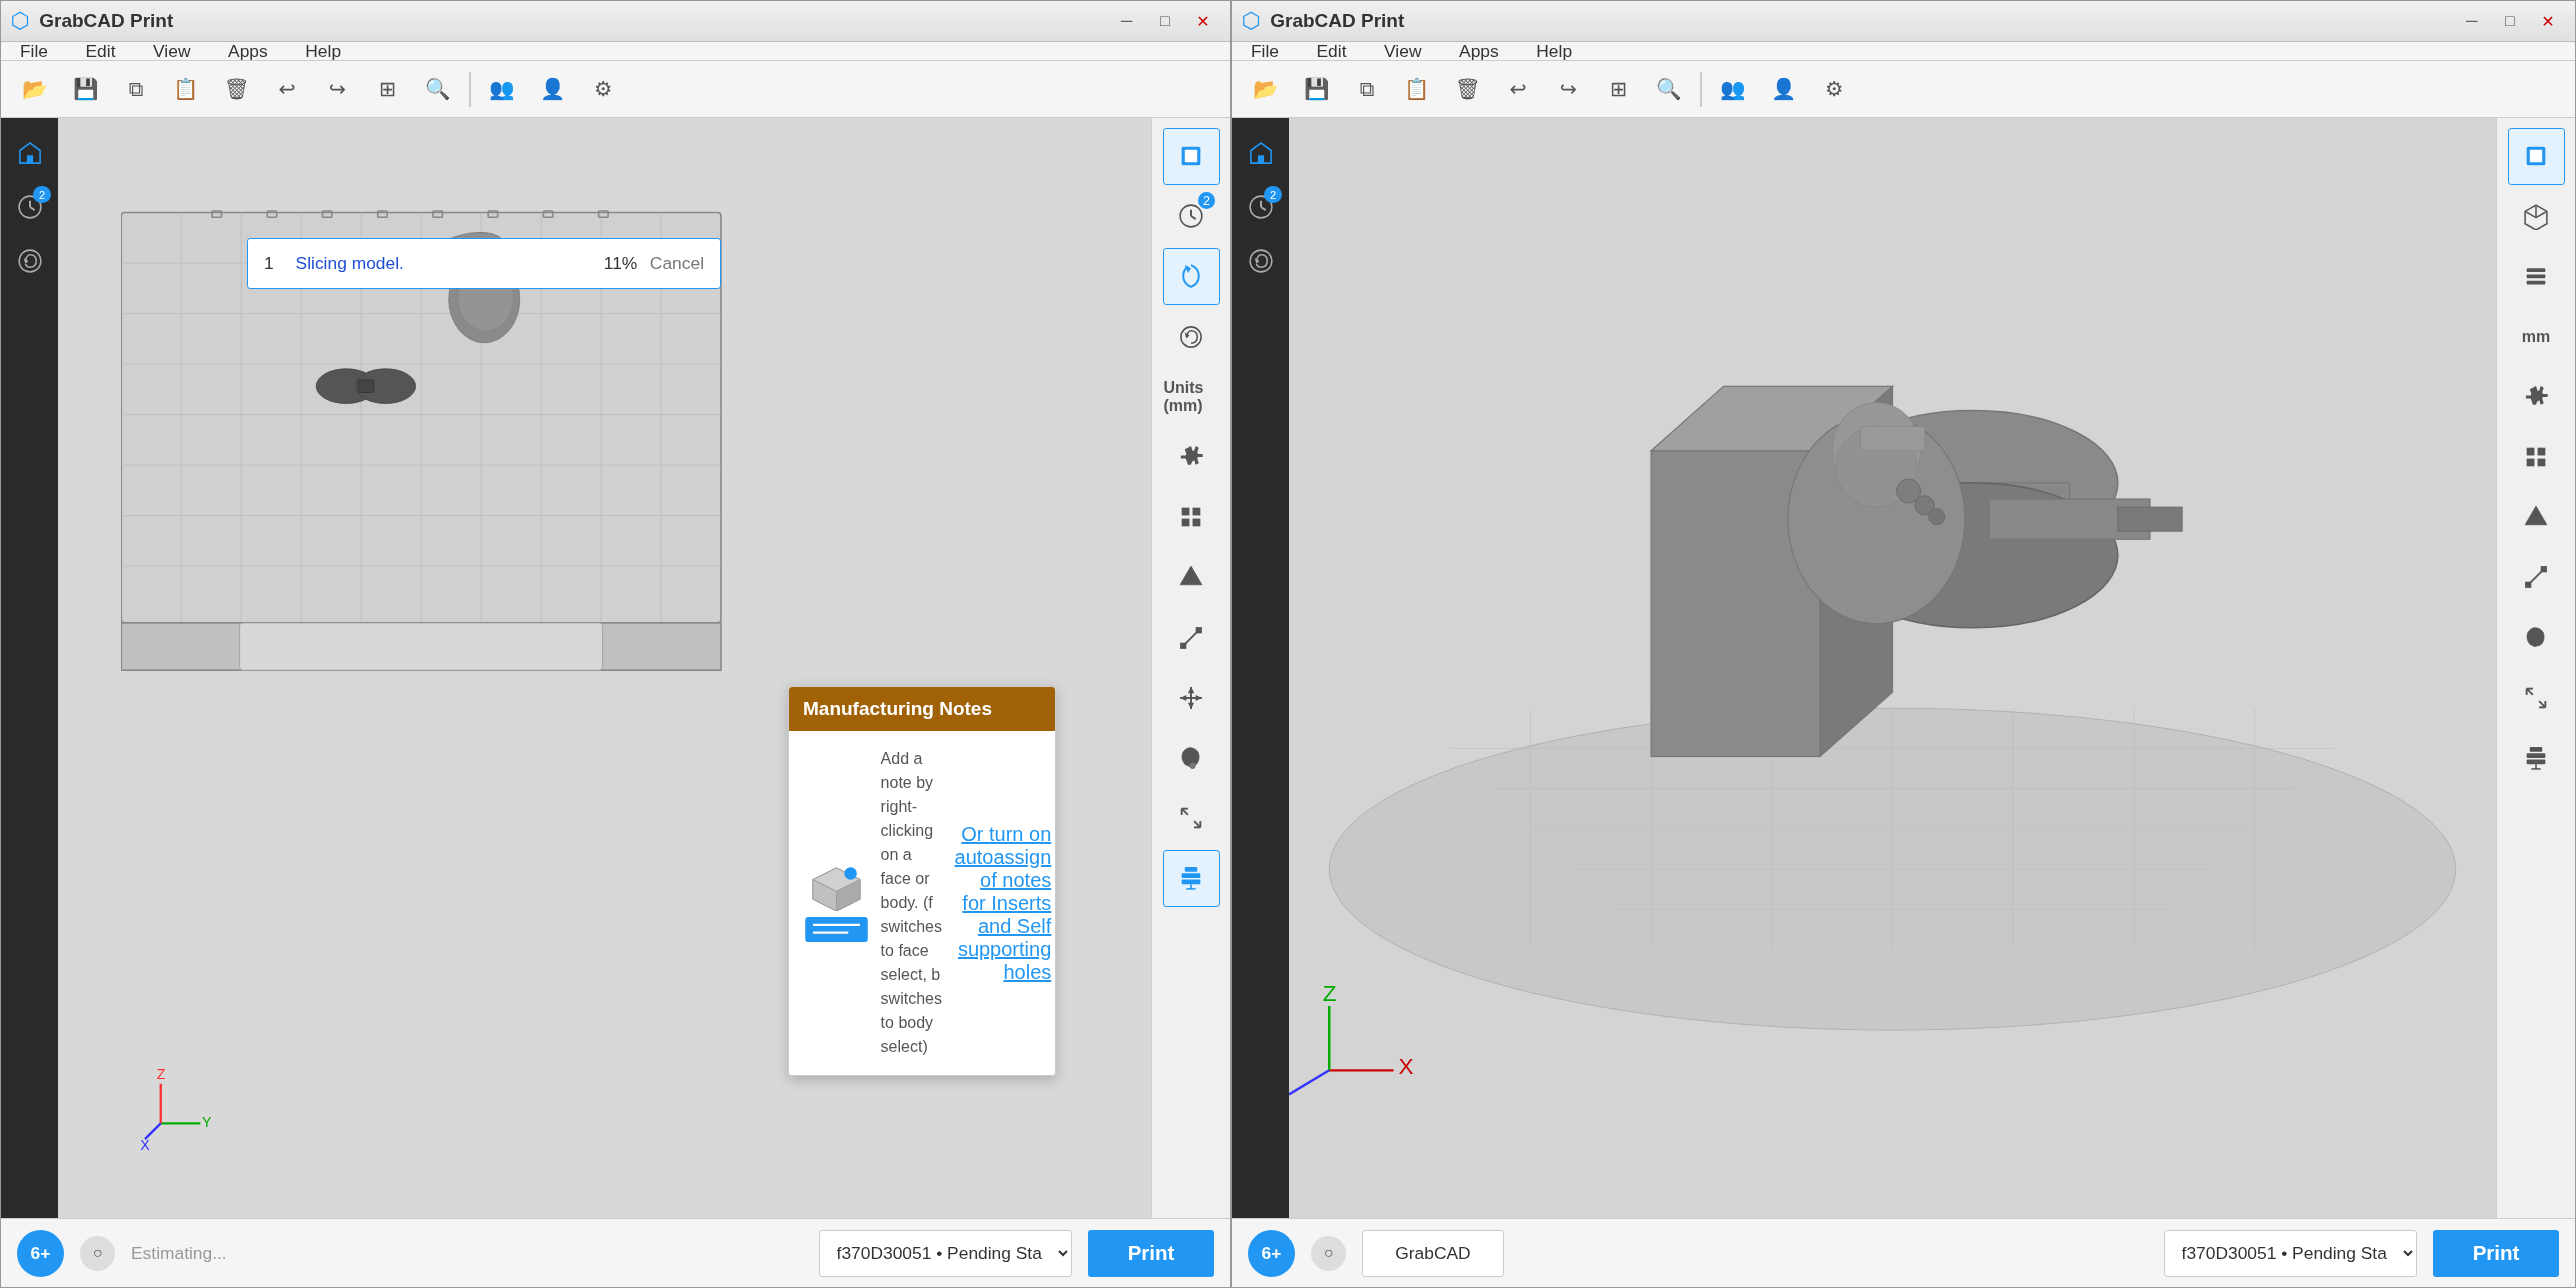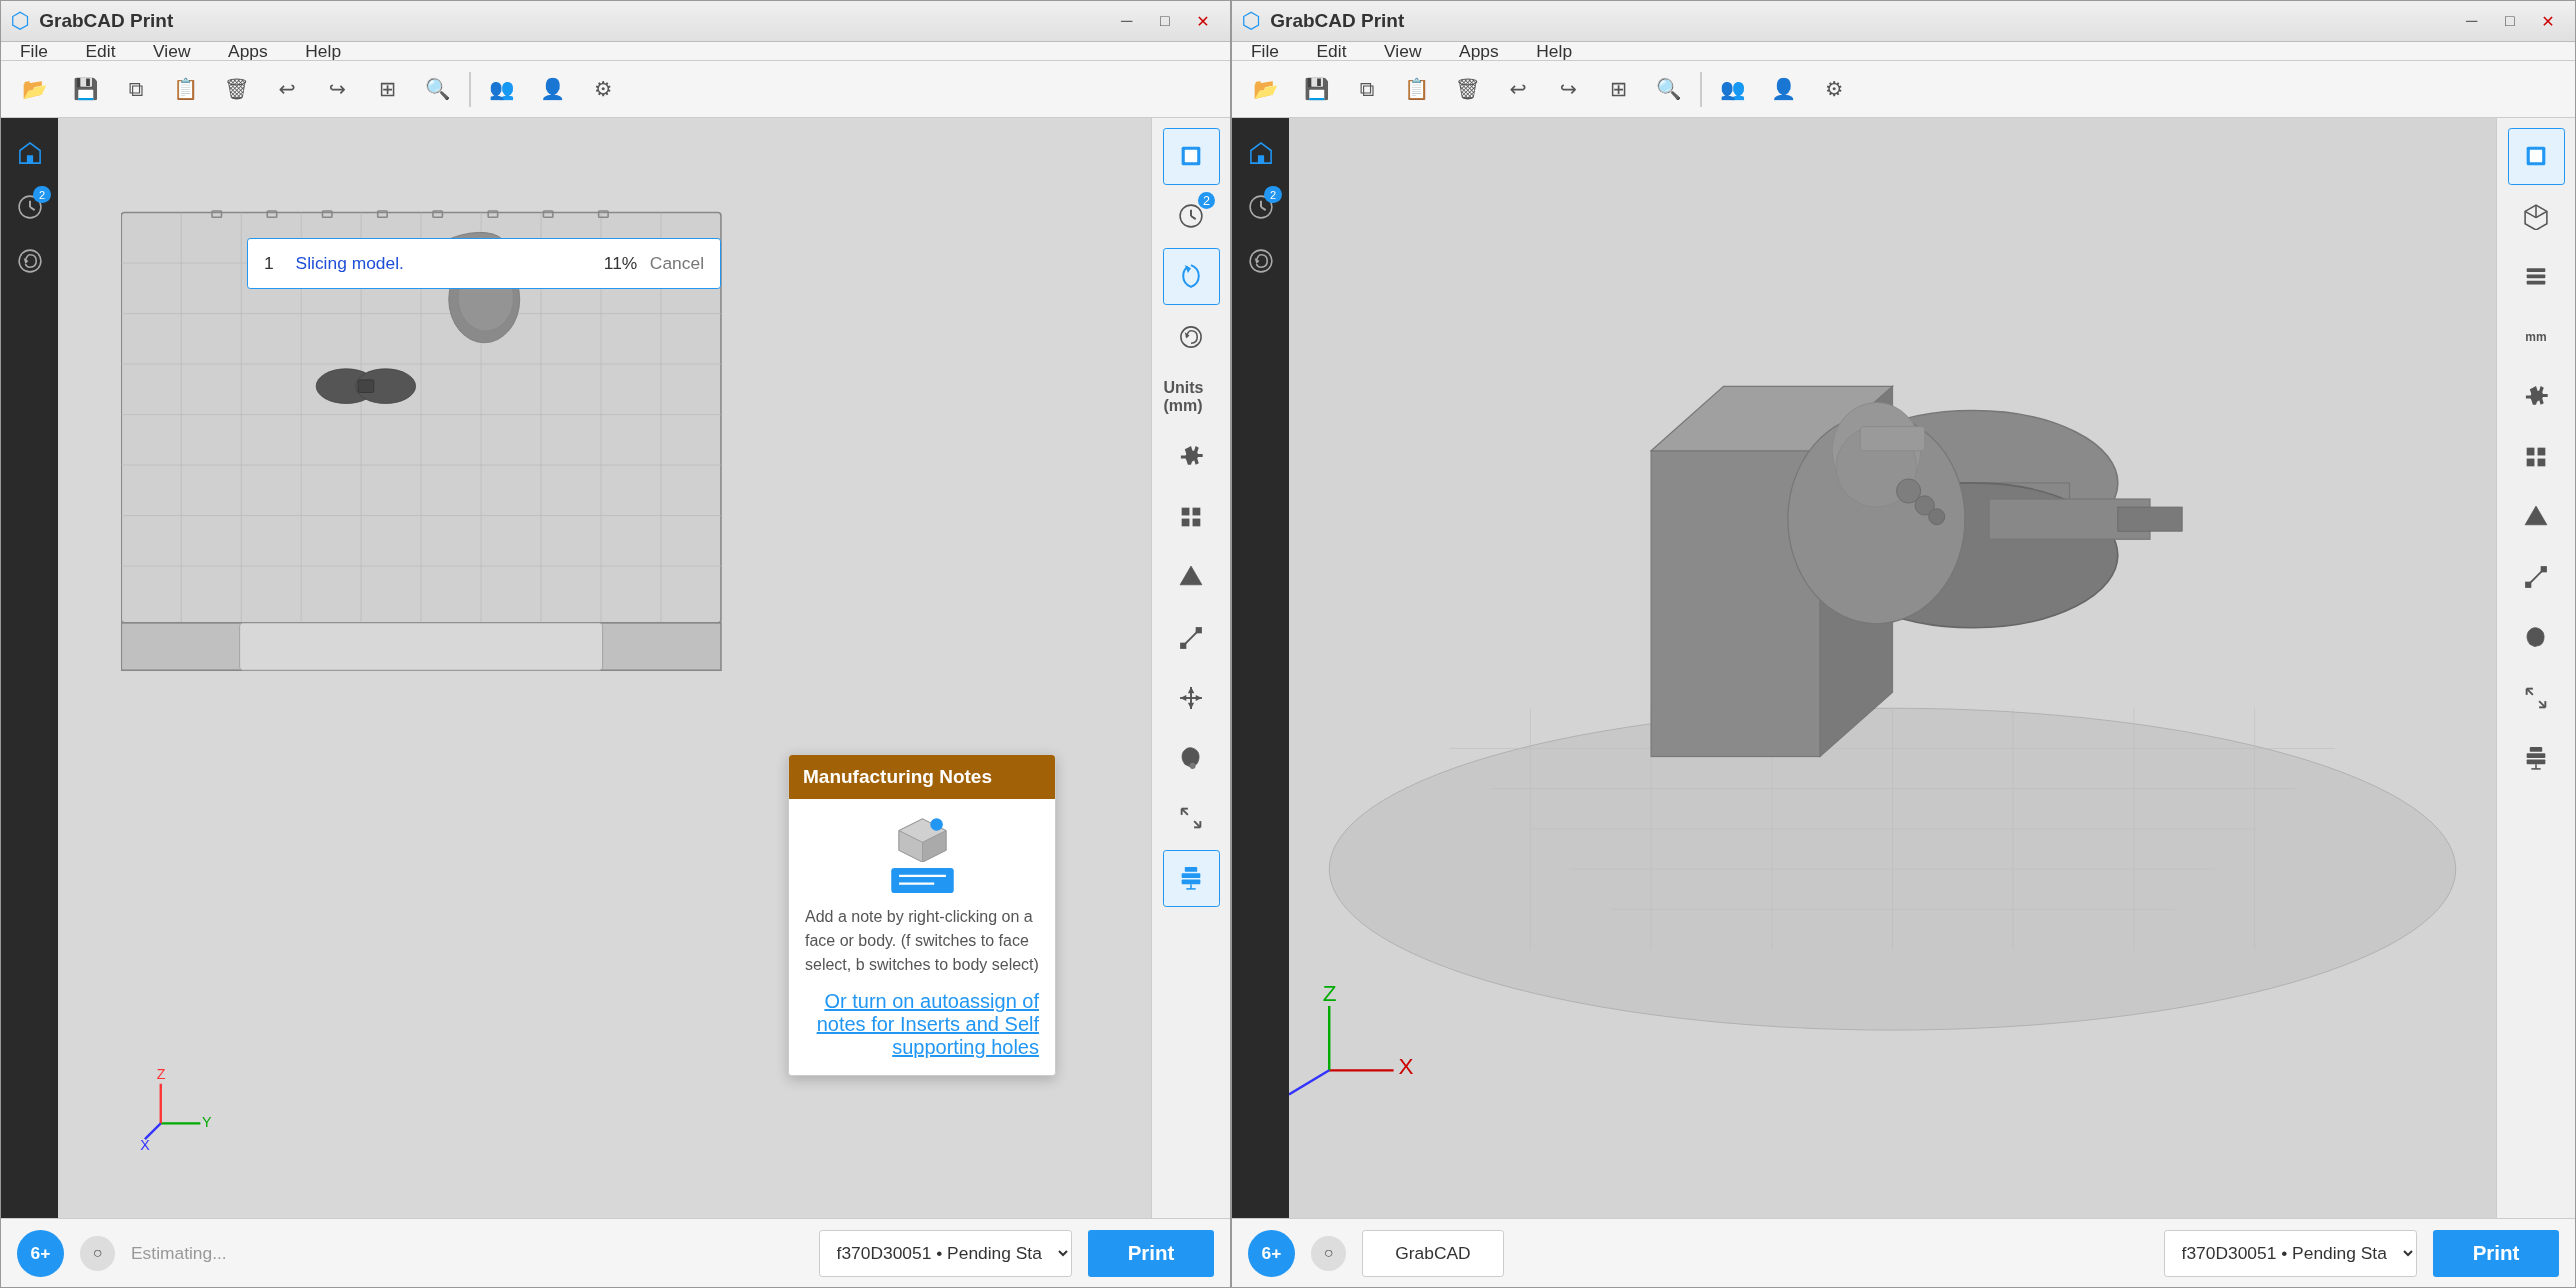--- a/index.html
+++ b/index.html
@@ -326,21 +326,21 @@
       color: white;
       font-size: 19px;
       font-weight: 600;
       padding: 11px 14px;
       border-radius: 3.2px 3.2px 0 0;
     }
 
     .mfg-notes-body {
       padding: 16px;
       display: flex;
-      flex-direction: column;
+      flex-direction: row;
       align-items: center;
       gap: 12.6px;
     }
 
     .mfg-notes-desc {
       font-size: 16px;
       color: #555;
       line-height: 1.5;
       text-align: left;
     }
@@ -809,21 +809,21 @@
         </svg>
       </div>
       <div class="sidebar-icon">
         <svg width="28" height="28" viewBox="0 0 36 36" fill="#555">
           <rect x="6" y="8" width="24" height="5" rx="1" fill="#555"></rect>
           <rect x="6" y="16" width="24" height="5" rx="1" fill="#555"></rect>
           <rect x="6" y="24" width="24" height="5" rx="1" fill="#555"></rect>
         </svg>
       </div>
       <div class="sidebar-icon">
-        <div style="font-size:12px;font-weight:bold;color:#555;">mm</div>
+        <div style="font-size:16px;font-weight:bold;color:#555;">mm</div>
       </div>
       <div class="sidebar-icon">
         <svg width="28" height="28" viewBox="0 0 36 36">
           <circle cx="18" cy="18" r="5" stroke="#555" stroke-width="2" fill="none"></circle>
           <path d="M18 4 L20 10 L22 10 L24 4 L28 6 L26 12 L27 14 L33 14 L33 18 L27 18 L26 20 L28 26 L24 28 L22 22 L20 22 L18 28 L14 28 L12 22 L11 20 L5 20 L5 16 L11 16 L12 14 L10 8 L14 6 Z" fill="#555"></path>
         </svg>
       </div>
       <div class="sidebar-icon">
         <svg width="28" height="28" viewBox="0 0 36 36" fill="#555">
           <rect x="6" y="6" width="10" height="10" fill="#555"></rect>

